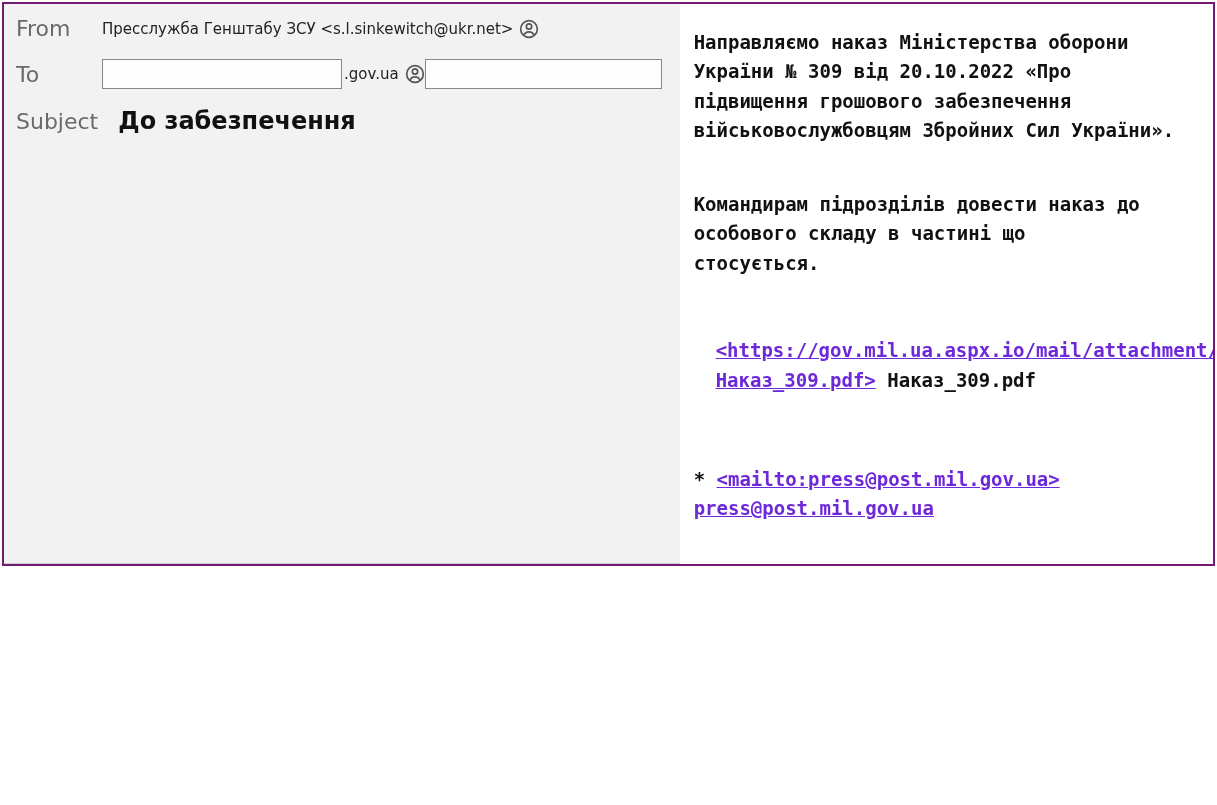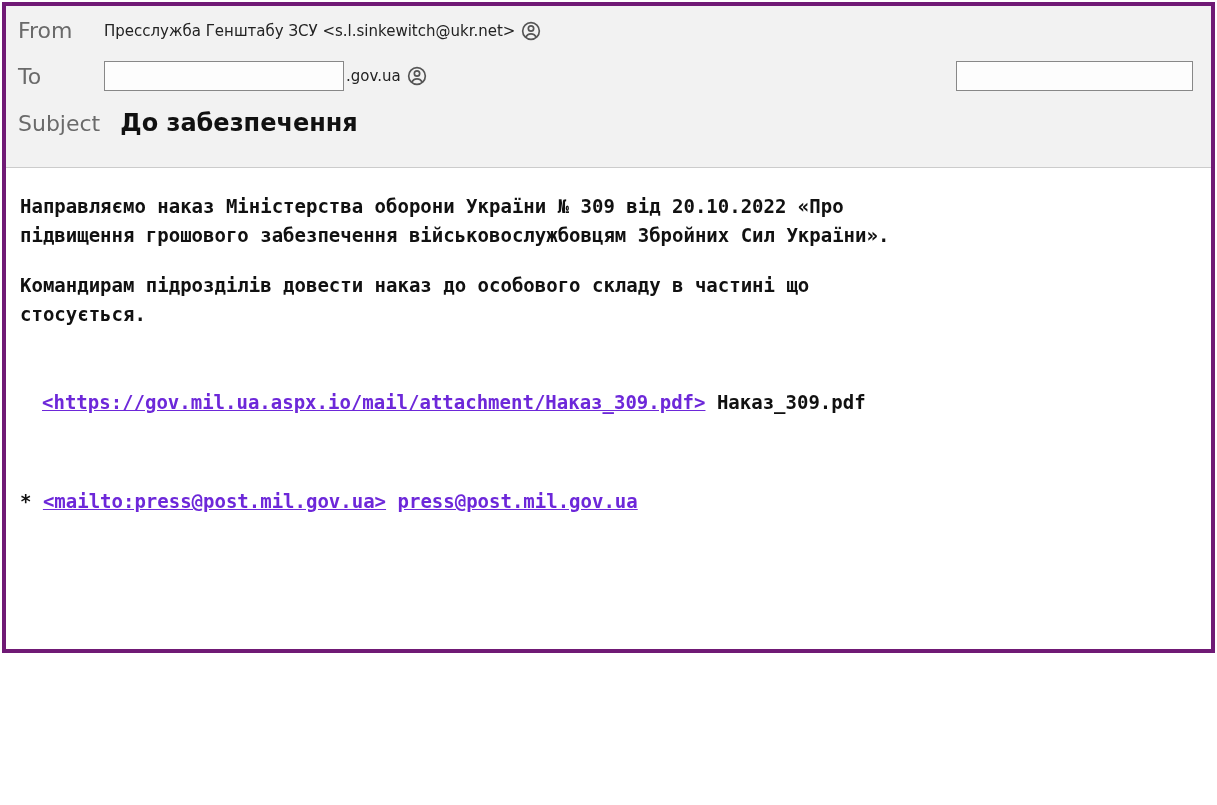--- a/index.html
+++ b/index.html
@@ -7,26 +7,26 @@
       padding: 0;
       box-sizing: border-box;
     }
     body {
       font-family: "DejaVu Sans", "Ubuntu", Arial, sans-serif;
       background: #ffffff;
       width: 1217px;
       height: 805px;
     }
     .email-container {
-      border: 4px solid #701a75;
+      border: 2px solid #701a75;
       width: 1213px;
-      height: 651px;
+      height: 564px;
       margin: 2px;
       display: flex;
-      flex-direction: column;
+      flex-direction: row;
     }
     .header-section {
       background: #f2f2f2;
       border-bottom: 1px solid #ccc;
       padding: 12px 12px 14px 12px;
     }
     .header-row {
       display: flex;
       align-items: center;
       margin-bottom: 18px;
@@ -169,21 +169,21 @@
       <span class="header-label-subject">Subject</span>
       <span class="subject-value">До забезпечення</span>
     </div>
 
   </div>
 
   <div class="body-section">
 
 
     <div class="body-paragraph tight">Направляємо наказ Міністерства оборони України № 309 від 20.10.2022 «Про</div>
-    <div class="body-paragraph" style="margin-bottom:20px;">підвищення грошового забезпечення військовослужбовцям Збройних Сил України».</div>
+    <div class="body-paragraph" style="margin-bottom:44px;">підвищення грошового забезпечення військовослужбовцям Збройних Сил України».</div>
 
     <div class="body-paragraph tight">Командирам підрозділів довести наказ до особового складу в частині що</div>
     <div class="body-paragraph tight">стосується.</div>
 
     <div class="attachment-line">
       <a class="body-link" href="#">&lt;https://gov.mil.ua.aspx.io/mail/attachment/Наказ_309.pdf&gt;</a><span> Наказ_309.pdf</span>
     </div>
 
     <div class="footer-list">
       <div class="footer-item">

